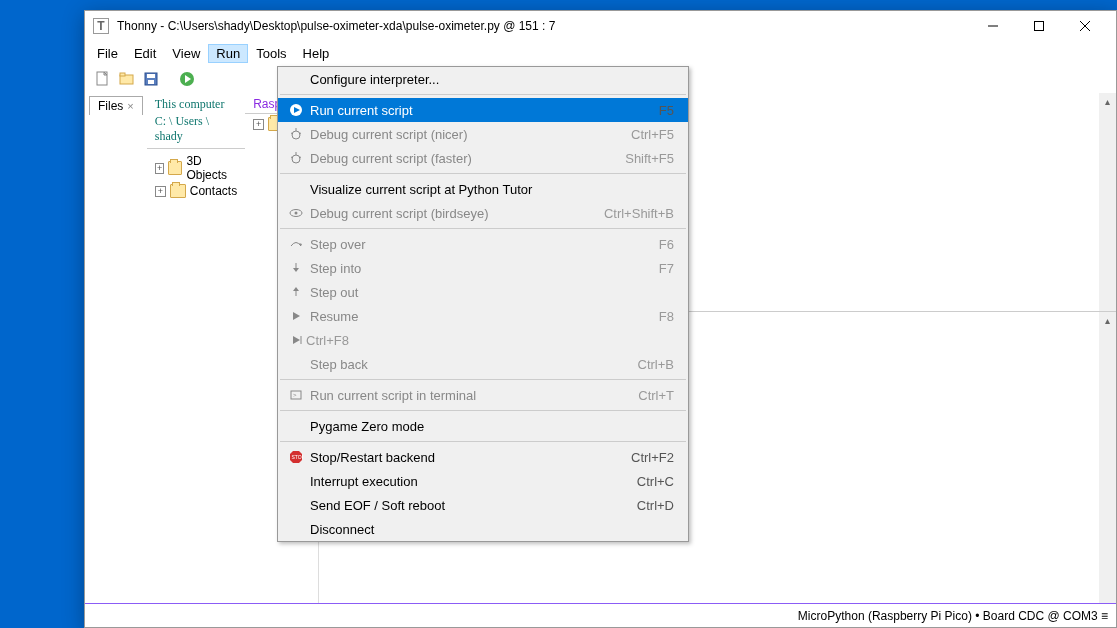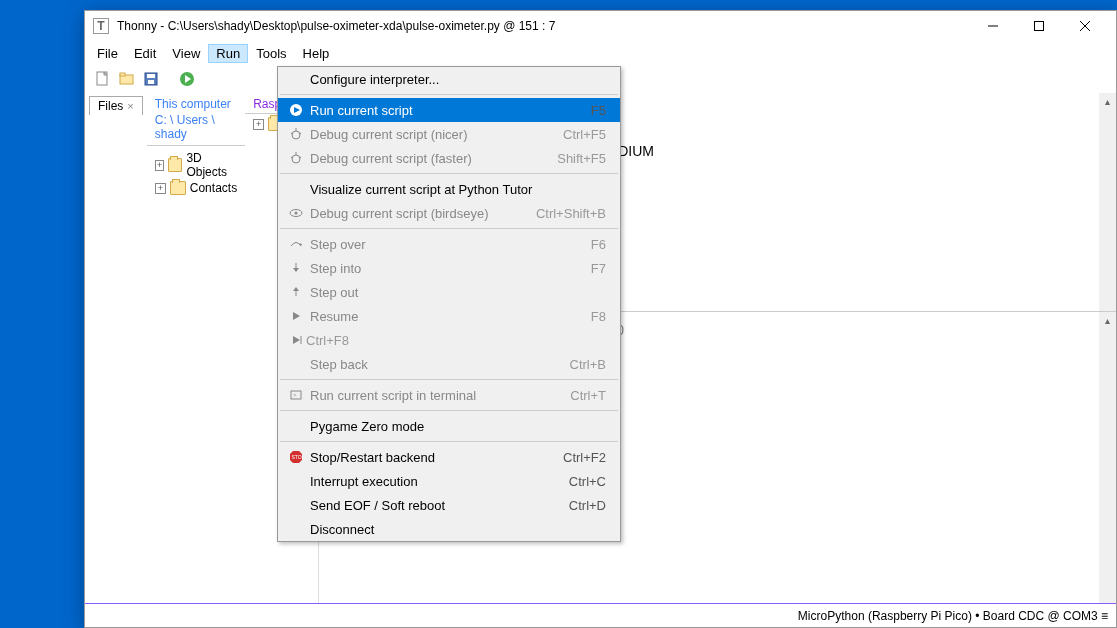--- a/index.html
+++ b/index.html
@@ -15,38 +15,38 @@
 .menubar .mitem { padding: 2px 8px; }
 .menubar .mitem.open { background: #cce8ff; border: 1px solid #99d1ff; padding: 1px 7px; }
 .toolbar { height: 28px; display: flex; align-items: center; padding: 0 8px; gap: 4px; }
 .tbtn { width: 20px; height: 20px; display: flex; align-items: center; justify-content: center; }
 .content { display: flex; height: calc(100% - 106px); }
 .sidebar { width: 234px; border-right: 1px solid #ddd; display: flex; flex-direction: row; }
 .tabhdr { height: 22px; display: flex; align-items: center; padding: 2px 4px 0 4px; }
 .tab { font-size: 12px; padding: 2px 8px; border: 1px solid #aaa; border-bottom: none; background: #fff; display: flex; align-items: center; gap: 4px; }
 .tab .x { font-size: 11px; color: #888; }
 .filepane { padding: 4px 8px; font-size: 12px; }
-.pathline { color: #3b82f6; margin-bottom: 2px; }
+.pathline { color: #0f766e; margin-bottom: 2px; font-family: Liberation Serif, serif; }
 .treesep { border-top: 1px solid #ccc; margin: 4px -8px; }
 .treerow { display: flex; align-items: center; gap: 4px; padding: 1px 0; }
 .treerow .exp { width: 11px; height: 11px; border: 1px solid #888; font-size: 9px; line-height: 9px; text-align: center; color: #555; }
 .treerow .fico { width: 16px; height: 14px; background: #ffe9a8; border: 1px solid #d4a84b; border-radius: 1px; position: relative; }
 .treerow .fico::before { content:""; position:absolute; top:-3px; left:1px; width:6px; height:3px; background:#ffe9a8; border:1px solid #d4a84b; border-bottom:none; }
 .devlabel { color: #8a2be2; font-size: 12px; padding: 4px 8px 2px 8px; }
 .editor { flex: 1; position: relative; font-family: Consolas, monospace; font-size: 14px; padding: 8px 12px; overflow: hidden; }
 .editor .line { white-space: pre; line-height: 20px; }
 .kw { color: #c09000; }
 .cm { color: #888; }
 .sym { color: #000; }
 .shell { position: absolute; left: 234px; right: 0; top: 300px; bottom: 0; border-top: 1px solid #ccc; padding: 8px 12px; font-family: Consolas, monospace; font-size: 14px; color: #888; overflow: hidden; }
 .shell .line { white-space: pre; line-height: 20px; }
 .scrollbar { position: absolute; right: 0; top: 0; bottom: 0; width: 17px; background: #f0f0f0; }
 .scrollbar .arrow { height: 17px; display:flex; align-items:center; justify-content:center; color:#666; font-size:10px;}
 .statusbar { position: absolute; bottom: 0; left: 0; right: 0; height: 24px; display: flex; align-items: center; justify-content: flex-end; padding: 0 8px; font-size: 12px; background: #fff; border-top: 1px solid #8b5cf6; }
-.dropdown { position: absolute; left: 192px; top: 55px; width: 344px; background: #f0f0f0; border: 1px solid #999; box-shadow: 2px 2px 4px rgba(0,0,0,0.25); font-size: 13px; z-index: 100; }
+.dropdown { position: absolute; left: 192px; top: 55px; width: 412px; background: #f0f0f0; border: 1px solid #999; box-shadow: 2px 2px 4px rgba(0,0,0,0.25); font-size: 13px; z-index: 100; }
 .dd-item { display: flex; align-items: center; height: 24px; padding: 0 8px; }
 .dd-item .ico { width: 20px; display: flex; justify-content: center; }
 .dd-item .lbl { flex: 1; padding-left: 4px; }
 .dd-item .sc { color: #555; padding-right: 6px; }
 .dd-item.disabled { color: #888; }
 .dd-item.disabled .sc { color: #999; }
 .dd-item.hl { background: #0078d7; color: #fff; }
 .dd-sep { height: 1px; background: #ccc; margin: 3px 2px; }
 </style>
 </head>

